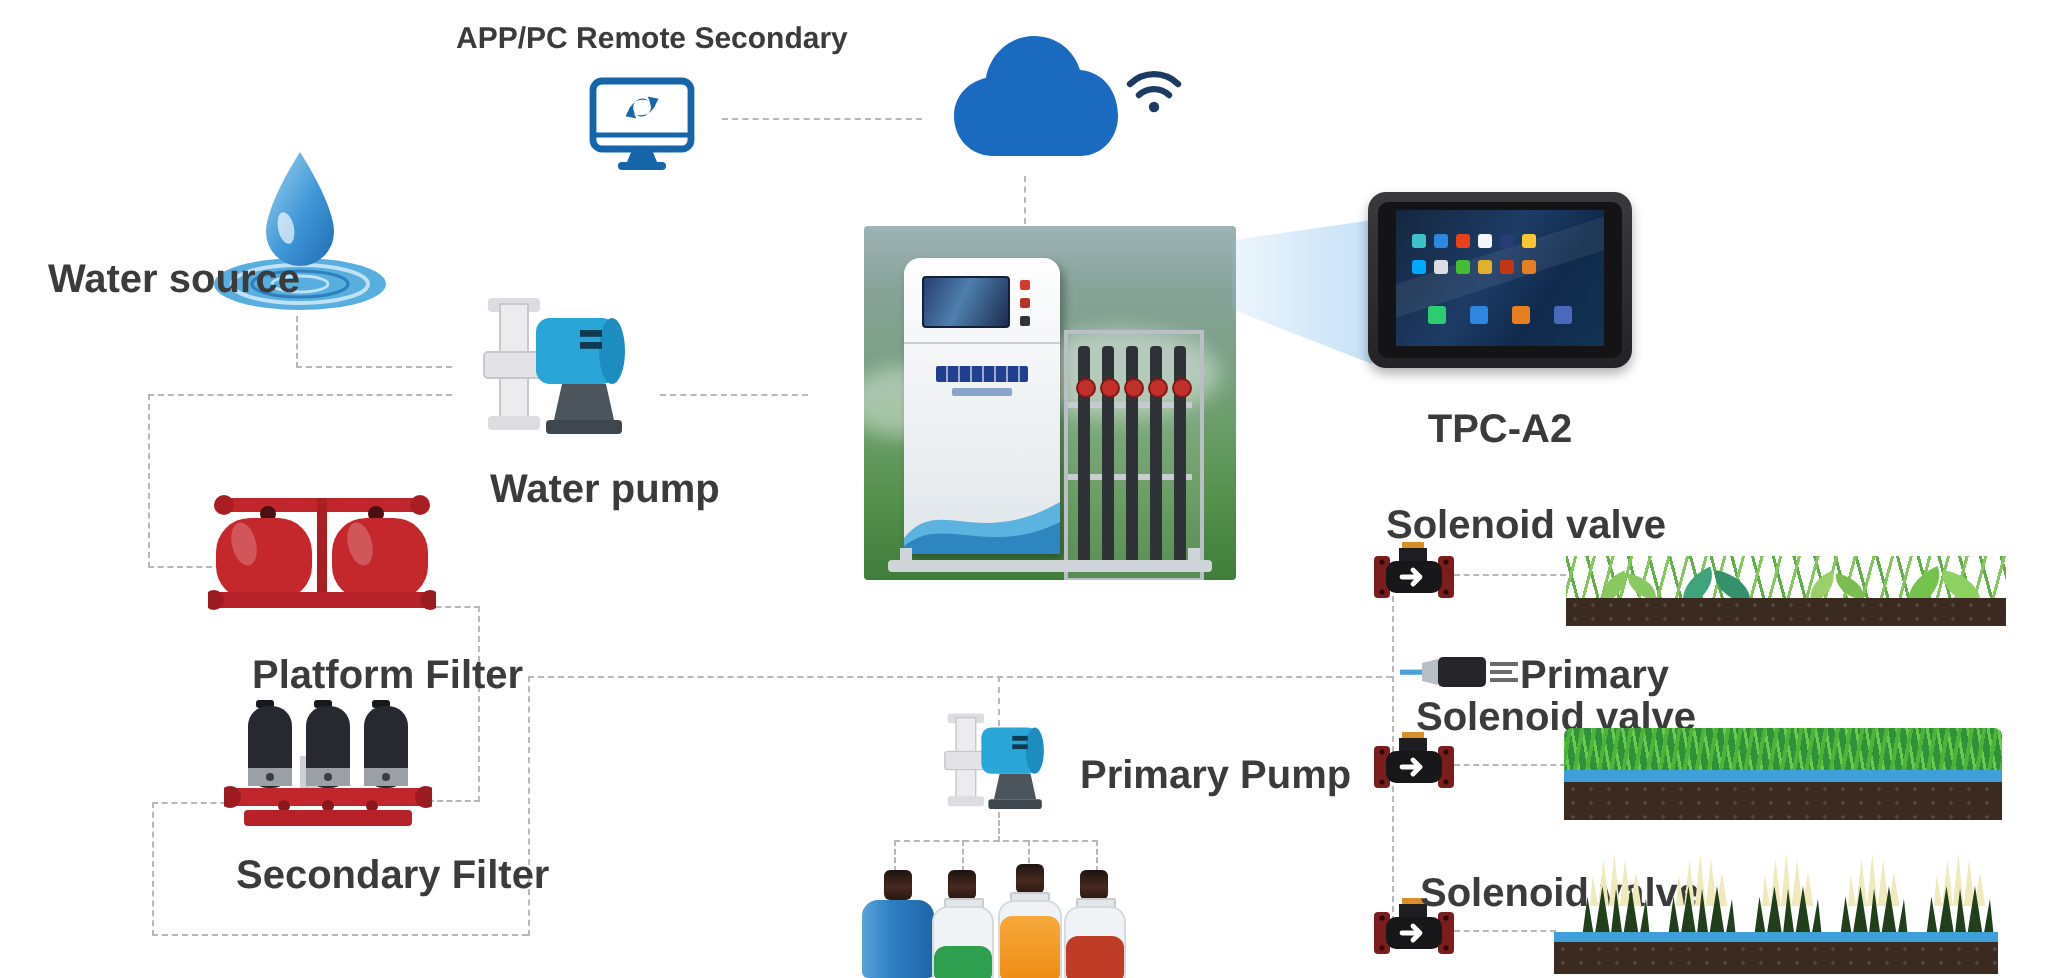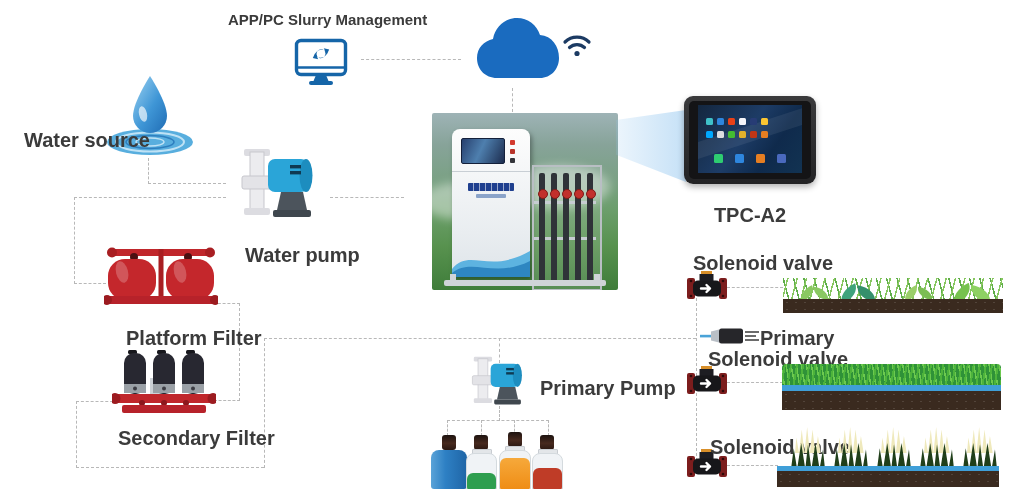--- a/index.html
+++ b/index.html
@@ -110,21 +110,21 @@
   <div class="dh" style="left:447px;top:420px;width:102px"></div>
   <div class="dv" style="left:447px;top:420px;height:16px"></div>
   <div class="dv" style="left:481px;top:420px;height:16px"></div>
   <div class="dv" style="left:514px;top:420px;height:16px"></div>
   <div class="dv" style="left:548px;top:420px;height:16px"></div>
   <div class="dv" style="left:696px;top:288px;height:178px"></div>
   <div class="dh" style="left:727px;top:287px;width:56px"></div>
   <div class="dh" style="left:727px;top:382px;width:56px"></div>
   <div class="dh" style="left:727px;top:465px;width:51px"></div>
 
-  <div class="lbl" style="left:228px;top:11px;font-size:15px;">APP/PC Slurry Management</div>
+  <div class="lbl" style="left:228px;top:11px;font-size:15px;">APP/PC Remote Secondary</div>
 
   <svg class="abs" style="left:294px;top:38px" width="54" height="48" viewBox="0 0 54 48">
     <rect x="2.5" y="2.5" width="49" height="34" rx="4.5" fill="none" stroke="#1565a8" stroke-width="3.4"></rect>
     <line x1="4" y1="29.5" x2="50" y2="29.5" stroke="#1565a8" stroke-width="2.6"></line>
     <path d="M22 37 L32 37 L34.5 43 L19.5 43 Z" fill="#1565a8"></path>
     <rect x="15" y="43" width="24" height="4" rx="2" fill="#1565a8"></rect>
     <path d="M20.5 18 a7 7 0 0 1 10.5 -5.2 l-1.2 -2.6 l5.4 1.2 l-2.4 5 l-1.4 -2.5 a4.6 4.6 0 0 0 -8.4 4.1 Z" fill="#1565a8"></path>
     <path d="M33.5 13.5 a7 7 0 0 1 -10.5 5.2 l1.2 2.6 l-5.4 -1.2 l2.4 -5 l1.4 2.5 a4.6 4.6 0 0 0 8.4 -4.1 Z" fill="#1565a8"></path>
   </svg>
 
@@ -160,21 +160,21 @@
     <rect x="14" y="4" width="14" height="62" fill="#ececef" stroke="#c7c7cd"></rect>
     <rect x="6" y="28" width="30" height="13" rx="2" fill="#e3e3e7" stroke="#c7c7cd"></rect>
     <rect x="8" y="60" width="26" height="7" rx="2" fill="#dcdce1"></rect>
     <rect x="32" y="11" width="40" height="33" rx="7" fill="#2aa5d8"></rect>
     <ellipse cx="70" cy="27.5" rx="6.5" ry="16.5" fill="#1d8dbf"></ellipse>
     <rect x="54" y="17" width="11" height="3.4" fill="#0f3a52"></rect>
     <rect x="54" y="23" width="11" height="3.4" fill="#0f3a52"></rect>
     <path d="M45 44 L67 44 L71 62 L41 62 Z" fill="#4c545c"></path>
     <rect x="37" y="62" width="38" height="7" rx="2" fill="#3f474e"></rect>
   </svg>
-  <div class="lbl" style="left:245px;top:244px;">Water pump</div>
+  <div class="lbl" style="left:245px;top:234px;">Water pump</div>
 
   <svg class="abs" style="left:104px;top:242px" width="114" height="68" viewBox="0 0 114 68">
     <rect x="6" y="7" width="102" height="7" rx="2" fill="#c0262b"></rect>
     <circle cx="8" cy="10.5" r="5" fill="#a81e22"></circle>
     <circle cx="106" cy="10.5" r="5" fill="#a81e22"></circle>
     <rect x="54.5" y="7" width="5" height="48" fill="#a81e22"></rect>
     <circle cx="30" cy="15" r="4" fill="#4a1012"></circle>
     <circle cx="84" cy="15" r="4" fill="#4a1012"></circle>
     <rect x="4" y="17" width="48" height="41" rx="17" fill="#c4272c"></rect>
     <rect x="62" y="17" width="48" height="41" rx="17" fill="#c4272c"></rect>

